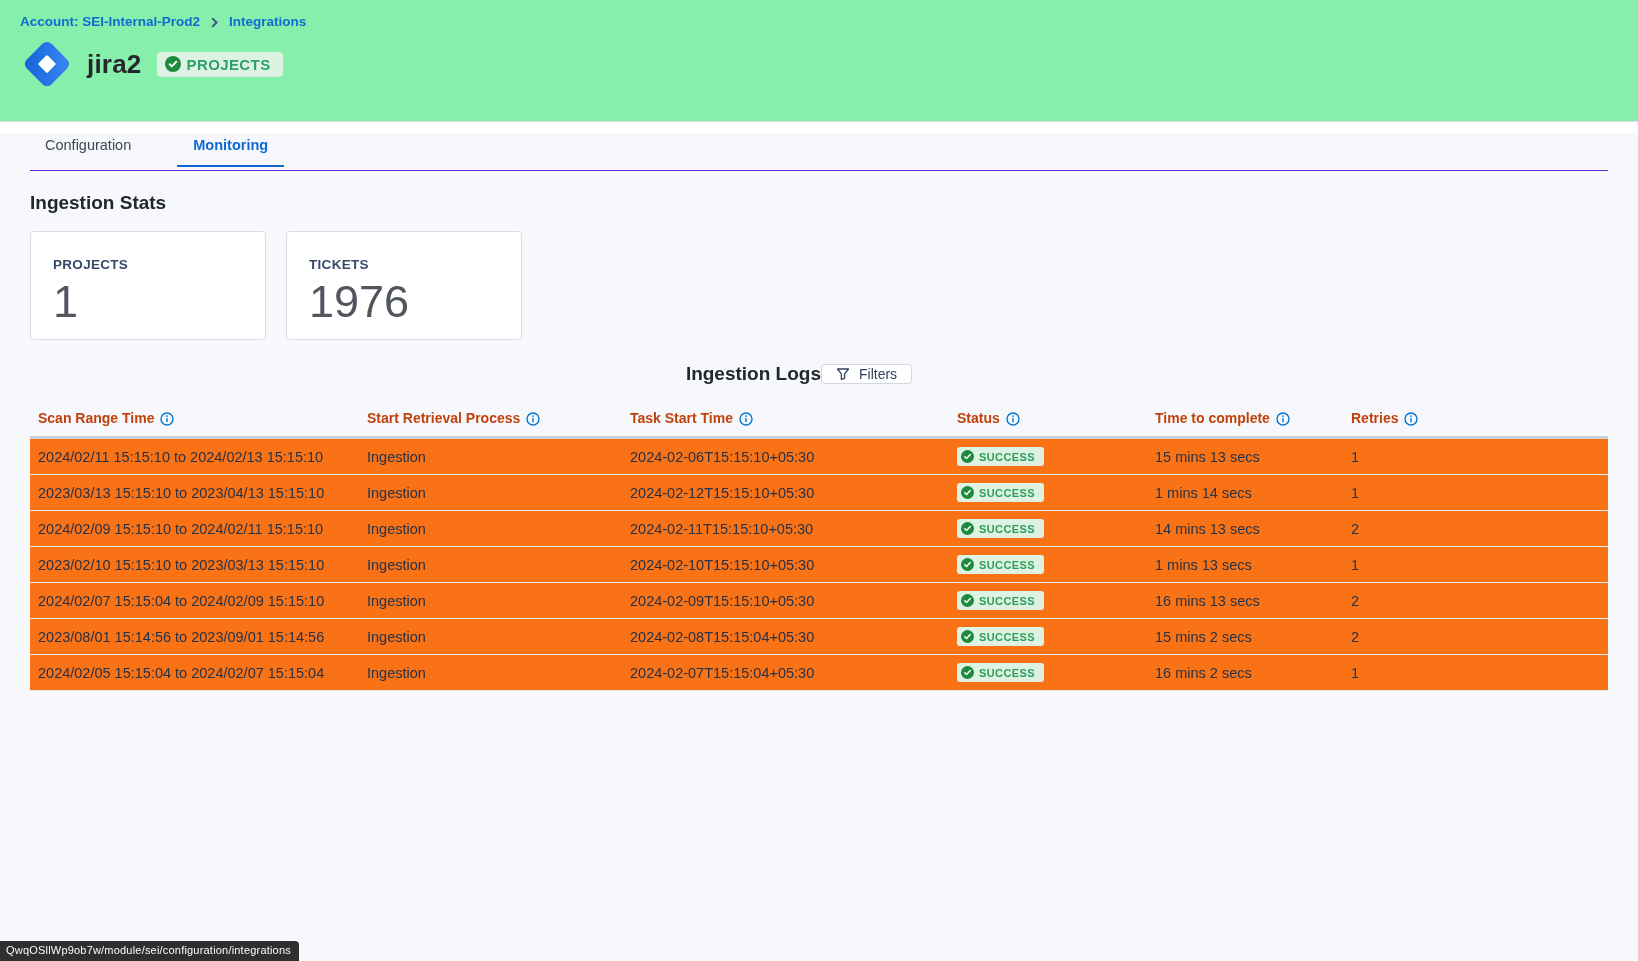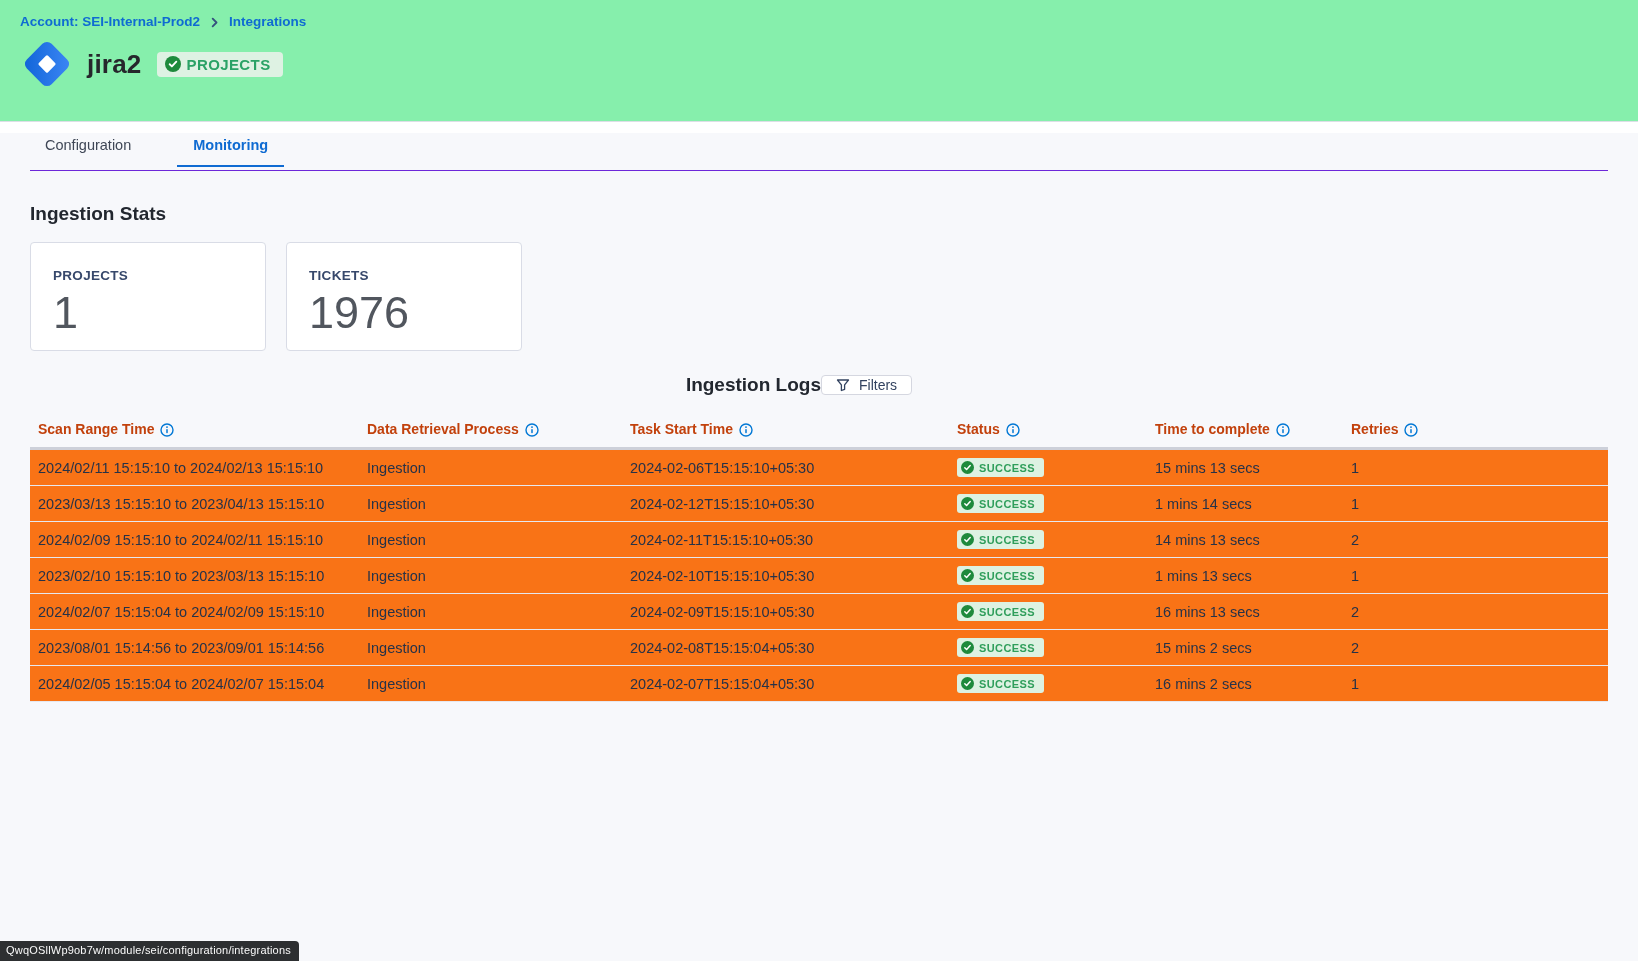--- a/index.html
+++ b/index.html
@@ -26,21 +26,21 @@
   .health-badge{display:inline-flex;align-items:center;gap:6px;background:#def2e3;color:#2aa266;
     font-weight:700;font-size:15px;letter-spacing:.4px;padding:4px 12px 4px 8px;border-radius:4px;margin-left:2px;}
   
   .main{position:absolute;top:133px;left:0;right:0;bottom:0;background:var(--page-bg);padding:0 30px;}
   .tab-bar{display:flex;align-items:center;border-bottom:1px solid #6d28d9;height:38px;}
   .tab{font-size:14.5px;color:#3f4756;cursor:pointer;padding-bottom:14px;}
   .tab.config{margin-left:15px;}
   .tab.active{margin-left:46px;padding:0 16px 12px;color:var(--accent);font-weight:700;
     border-bottom:2px solid var(--accent);margin-bottom:-1px;}
   .section-title{margin:0;font-size:19px;font-weight:700;color:#22272f;}
-  .stats-section{margin-top:32px;}
+  .stats-section{margin-top:21px;}
   .cards-row{display:flex;gap:20px;margin-top:17px;}
   .stat-card{width:236px;height:109px;background:#fff;border:1px solid #d9dce6;border-radius:4px;padding:25px 0 0 22px;}
   .stat-label{font-size:13.5px;font-weight:600;color:#37486b;letter-spacing:.3px;}
   .stat-value{font-size:45px;font-weight:400;color:#51565e;margin-top:7px;line-height:1;}
   .logs-section{margin-top:23px;}
   .logs-header{display:flex;justify-content:center;align-items:center;}
   .filters-btn{display:inline-flex;align-items:center;gap:9px;background:#fff;border:1px solid #d5d7e0;
     border-radius:4px;height:20px;padding:0 14px;font-size:14px;color:#32425f;cursor:pointer;margin-right:40px;
     font-family:"Liberation Sans",sans-serif;}
   
@@ -137,21 +137,21 @@
           <span>Scan Range Time</span>
           <span class="info-icon">
               <svg width="14" height="14" viewBox="0 0 14 14">
                 <circle cx="7" cy="7" r="6" fill="none" stroke="#0278d5" stroke-width="1.4"></circle>
                 <circle cx="7" cy="4.1" r="0.95" fill="#0278d5"></circle>
                 <rect x="6.25" y="6" width="1.5" height="4.3" rx="0.7" fill="#0278d5"></rect>
               </svg>
             </span>
         </div>
         <div class="th">
-          <span>Data Retrieval Process</span>
+          <span>Start Retrieval Process</span>
           <span class="info-icon">
               <svg width="14" height="14" viewBox="0 0 14 14">
                 <circle cx="7" cy="7" r="6" fill="none" stroke="#0278d5" stroke-width="1.4"></circle>
                 <circle cx="7" cy="4.1" r="0.95" fill="#0278d5"></circle>
                 <rect x="6.25" y="6" width="1.5" height="4.3" rx="0.7" fill="#0278d5"></rect>
               </svg>
             </span>
         </div>
         <div class="th">
           <span>Task Start Time</span>

